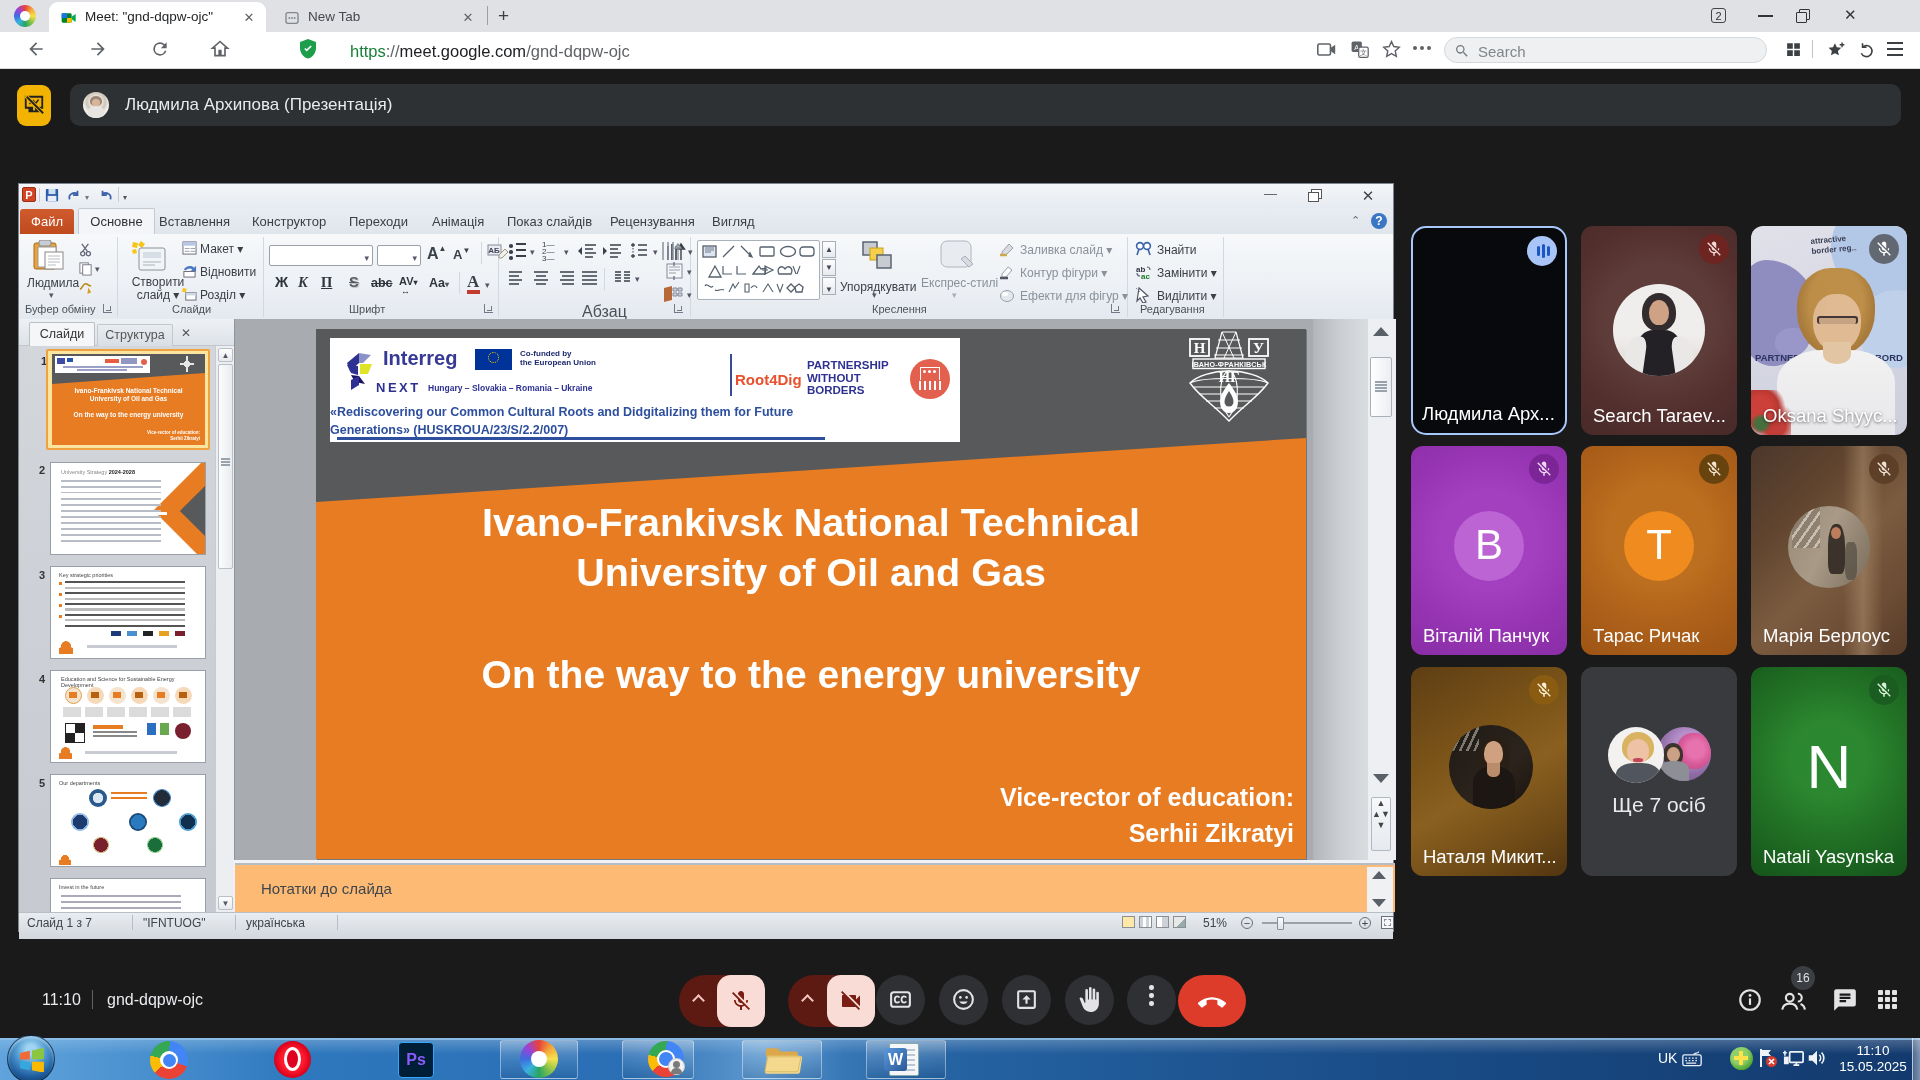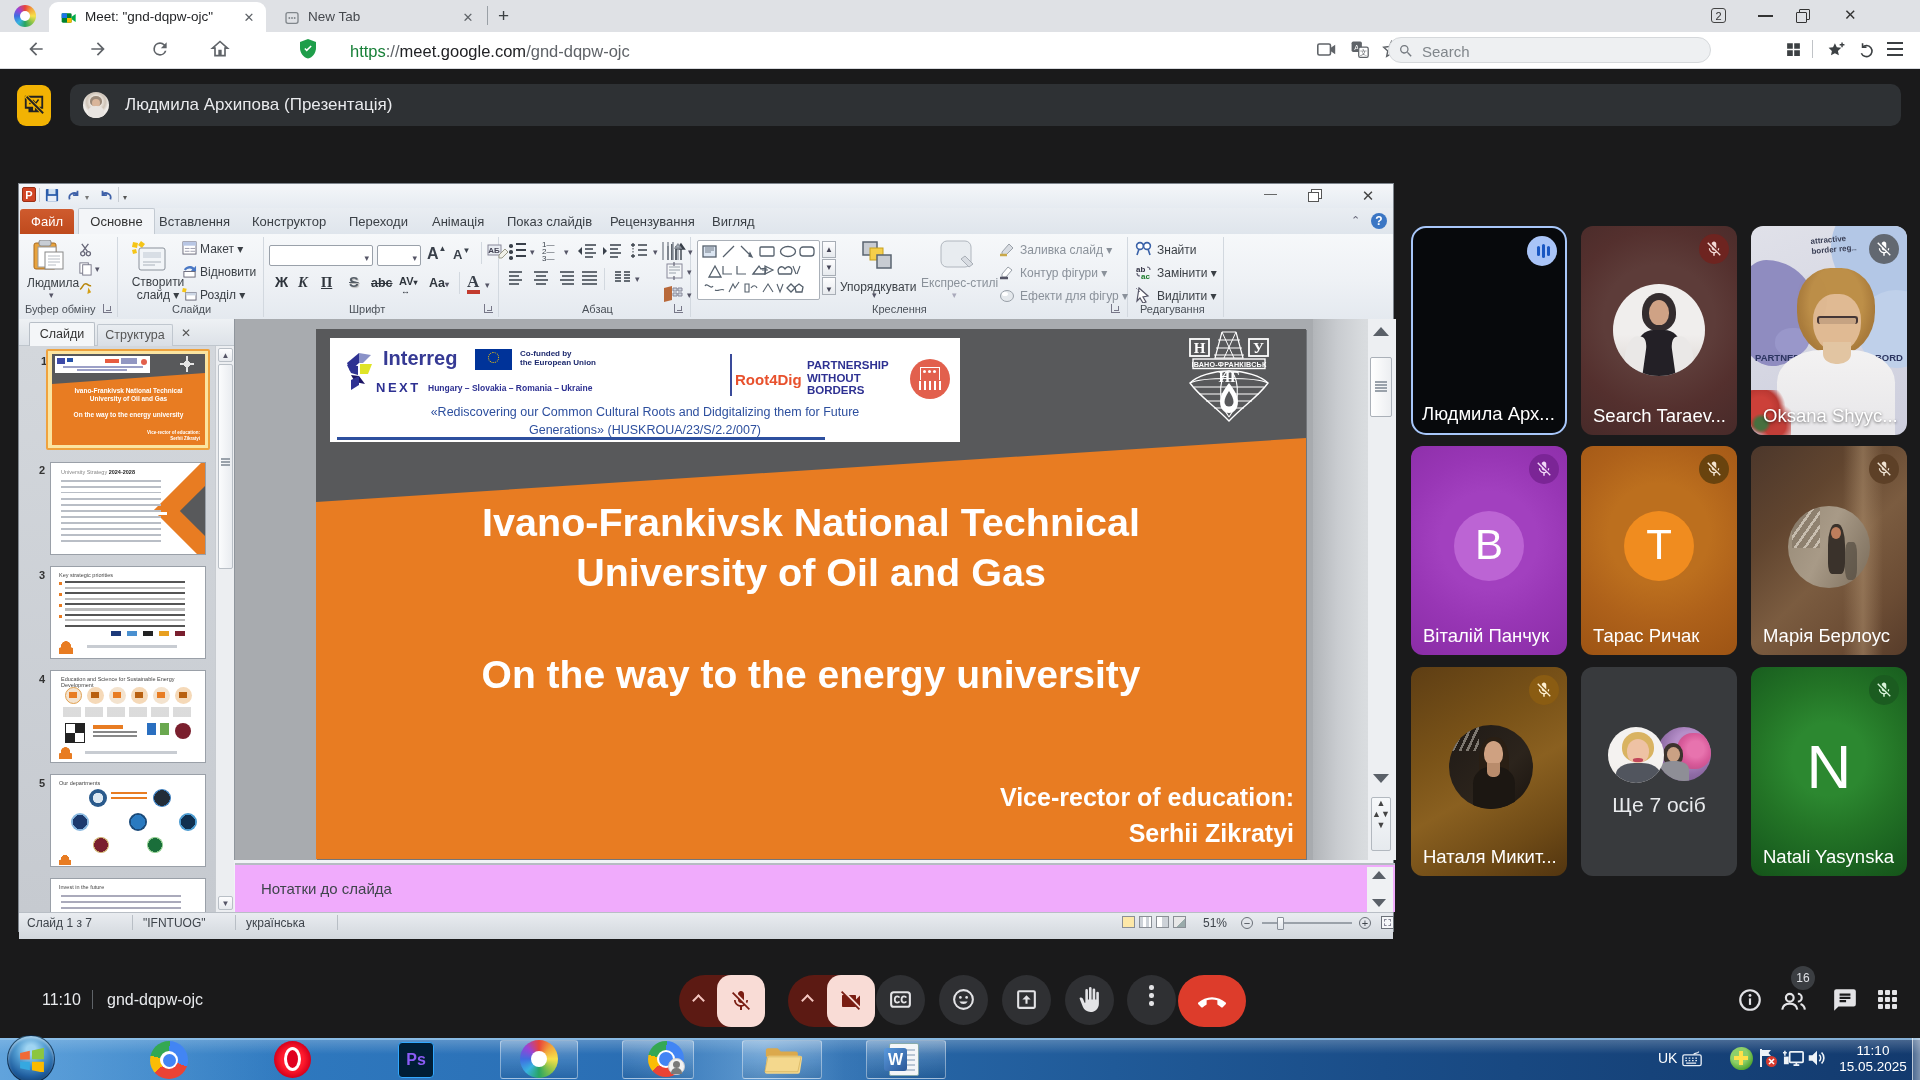--- a/index.html
+++ b/index.html
@@ -84,21 +84,21 @@
     <svg class="navic" style="left:1350px;top:8px" width="19" height="19" viewBox="0 0 24 24">
         <rect x="2" y="2" width="13" height="13" rx="2" fill="#5f6368"></rect>
         <text x="8.5" y="12" font-size="9" fill="#fff" text-anchor="middle" font-family="Liberation Sans">A</text>
         <rect x="11" y="9" width="12" height="13" rx="2" fill="#fff" stroke="#5f6368" stroke-width="1.6"></rect>
         <text x="17" y="19" font-size="9" fill="#5f6368" text-anchor="middle" font-family="Liberation Sans">文</text>
       </svg>
     <svg class="navic" style="left:1382px;top:8px" width="19" height="19" viewBox="0 0 24 24">
         <path d="M12 2l2.9 6.3 6.9.8-5.1 4.7 1.4 6.8L12 17.2l-6.1 3.4 1.4-6.8L2.2 9.1l6.9-.8L12 2z" fill="none" stroke="#5f6368" stroke-width="1.8"></path>
       </svg>
     <div class="a" style="left:1413px;top:14px;width:4px;height:4px;border-radius:50%;background:#5f6368;box-shadow:7px 0 0 #5f6368,14px 0 0 #5f6368"></div>
-    <div class="a" style="left:1388px;top:5px;width:323px;height:26px;border-radius:13px;background:#eef0f2;border:1px solid #d5d8db">
+    <div class="a" style="left:1444px;top:5px;width:323px;height:26px;border-radius:13px;background:#eef0f2;border:1px solid #d5d8db">
       <svg class="a" style="left:9px;top:5px" width="16" height="16" viewBox="0 0 24 24">
           <path d="M15.5 14h-.8l-.3-.3a6.5 6.5 0 1 0-.7.7l.3.3v.8l5 5 1.5-1.5-5-5zm-6 0a4.5 4.5 0 1 1 0-9 4.5 4.5 0 0 1 0 9z" fill="#757a80"></path>
         </svg>
       <span class="a" style="left:33px;top:5px;color:#80868b;font-size:15px">Search</span>
     </div>
     <svg class="navic" style="left:1785px;top:9px" width="17" height="17" viewBox="0 0 24 24">
         <path d="M3 3h8v8H3zM13 3h8v8h-8zM3 13h8v8H3zM13 13h8v8h-8z" fill="#3c4043"></path>
       </svg>
     <div class="a" style="left:1812px;top:8px;width:1px;height:18px;background:#c0c3c7"></div>
     <svg class="navic" style="left:1827px;top:8px" width="19" height="19" viewBox="0 0 24 24">
@@ -312,21 +312,21 @@
           <rect x="2" y="2" width="15" height="14" fill="#f4f6f8" stroke="#889"></rect>
           <path d="M4 5h11M4 8h11M4 11h7" stroke="#99a2ac" stroke-width="1.2"></path>
           <path d="M9 0v4M9 14v4" stroke="#667" stroke-width="1.2"></path>
         </svg>
       <div class="a" style="left:668px;top:33px;color:#556;font-size:9px">▾</div>
       <svg class="a" style="left:643px;top:50px" width="24" height="22" viewBox="0 0 24 22">
           <path d="M2 4l8-2v14l-8 2z" fill="#b8693a"></path>
           <path d="M11 4h4v3h-4zM16 4h4v3h-4zM11 9h4v3h-4zM16 9h4v3h-4z" fill="#cdd5de" stroke="#889"></path>
         </svg>
       <div class="a" style="left:668px;top:56px;color:#556;font-size:9px">▾</div>
-      <div class="a" style="left:563px;top:69px;color:#4a5058;font-size:11px">Абзац</div>
+      <div class="a" style="left:563px;top:69px;color:#4a5058;font-size:16px">Абзац</div>
       <div class="a" style="left:655px;top:70px;width:9px;height:9px;border-left:1px solid #778;border-bottom:1px solid #778">
           <div class="a" style="left:2px;top:2px;width:5px;height:5px;border-right:1.5px solid #778;border-bottom:1.5px solid #778"></div>
         </div>
 
       <div class="a" style="left:678px;top:6px;width:123px;height:60px;background:#fff;border:1px solid #aab0b8;border-radius:2px">
         <svg class="a" style="left:3px;top:2px" width="115" height="54" viewBox="0 0 115 54">
           <g fill="none" stroke="#55606c" stroke-width="1.3">
             <rect x="2" y="3" width="13" height="11" fill="#dce6f2"></rect>
               <path d="M4 5h9M4 7h9M4 9h6" stroke-width=".8"></path>
             <path d="M22 14L33 3"></path>
@@ -513,21 +513,21 @@
           </div>
           <div class="a" style="left:190px;top:11px;font-size:8px;font-weight:bold;color:#1e2a6e;line-height:9px">Co-funded by<br>the European Union</div>
           <div class="a" style="left:400px;top:16px;width:1.5px;height:42px;background:#3a4a9a"></div>
           <div class="a" style="left:405px;top:33px;font-size:15px;font-weight:bold;color:#e8512d">Root4Dig</div>
           <div class="a" style="left:477px;top:21px;font-size:11.5px;font-weight:bold;color:#2e3192;line-height:12.5px">PARTNERSHIP<br>WITHOUT<br>BORDERS</div>
           <div class="a" style="left:580px;top:21px;width:40px;height:40px;border-radius:50%;background:#e2604d">
             <div class="a" style="left:10px;top:8px;width:20px;height:13px;border:1.5px solid #fff;border-bottom:none"></div>
             <div class="a" style="left:13px;top:11px;width:3px;height:3px;border-radius:50%;background:#fff;box-shadow:5px 0 0 #fff,10px 0 0 #fff"></div>
             <div class="a" style="left:9px;top:22px;width:22px;height:9px;background:repeating-linear-gradient(90deg,#fff 0 2px,transparent 2px 5px)"></div>
           </div>
-          <div class="a" style="left:0;top:65px;width:630px;text-align:center;font-size:12.5px;font-weight:normal;color:#2d4f9e;line-height:18px">«Rediscovering our Common Cultural Roots and Didgitalizing them for Future<br>Generations»  (HUSKROUA/23/S/2.2/007)</div>
+          <div class="a" style="left:0;top:65px;width:630px;text-align:left;font-size:12.5px;font-weight:bold;color:#2d4f9e;line-height:18px">«Rediscovering our Common Cultural Roots and Didgitalizing them for Future<br>Generations»  (HUSKROUA/23/S/2.2/007)</div>
           <div class="a" style="left:7px;top:99px;width:488px;height:2.5px;background:#2d4f9e"></div>
         </div>
 
         <svg class="a" style="left:871px;top:2px" width="84" height="94" viewBox="0 0 84 94">
           <g fill="none" stroke="#fff" stroke-width="1.5">
             <path d="M35 1h14M35 1l-7 26h28l-7-26M31 9h22M29 17h26M27 24h30" stroke-width="1.2"></path>
             <path d="M35 1l12 26M49 1L37 27" stroke-width="1"></path>
             <rect x="3" y="8" width="19" height="17" stroke-width="1.8"></rect>
             <rect x="62" y="8" width="19" height="17" stroke-width="1.8"></rect>
           </g>
@@ -554,21 +554,21 @@
       <div class="a" style="left:1078px;top:0;width:83px;height:541px;background:linear-gradient(90deg,#b2b5b9,#c9ccd0 30%,#d8dbde 60%,#e0e3e6)"></div>
       <div class="a" style="left:1133px;top:0;width:28px;height:541px;background:#edeff2">
         <div class="a" style="left:5px;top:8px;width:0;height:0;border-left:8px solid transparent;border-right:8px solid transparent;border-bottom:9px solid #5a6068"></div>
         <div class="a" style="left:2px;top:38px;width:22px;height:60px;background:linear-gradient(90deg,#fff,#eceef1);border:1px solid #aab0b8;border-radius:2px"></div>
         <div class="a" style="left:7px;top:62px;width:12px;height:1.5px;background:#9aa2ab;box-shadow:0 3px 0 #9aa2ab,0 6px 0 #9aa2ab,0 9px 0 #9aa2ab"></div>
         <div class="a" style="left:5px;top:455px;width:0;height:0;border-left:8px solid transparent;border-right:8px solid transparent;border-top:9px solid #5a6068"></div>
         <div class="a" style="left:3px;top:478px;width:20px;height:54px;background:linear-gradient(180deg,#f6f8fa,#e6eaee);border:1px solid #b2b8bf;border-radius:2px;color:#444;font-size:9px;text-align:center;line-height:11px">▲<br>▲▼<br>▼</div>
       </div>
     </div>
 
-    <div class="a" style="left:216px;top:679px;width:1160px;height:49px;background:#f0abfc;border-top:2px solid #b6bcc3">
+    <div class="a" style="left:216px;top:679px;width:1160px;height:49px;background:#fdba74;border-top:2px solid #b6bcc3">
       <div class="a" style="left:26px;top:15px;color:#3f454c;font-size:15px">Нотатки до слайда</div>
       <div class="a" style="left:1132px;top:2px;width:26px;height:45px;background:#eff1f3">
         <div class="a" style="left:5px;top:4px;width:0;height:0;border-left:7px solid transparent;border-right:7px solid transparent;border-bottom:8px solid #5a6068"></div>
         <div class="a" style="left:5px;top:32px;width:0;height:0;border-left:7px solid transparent;border-right:7px solid transparent;border-top:8px solid #5a6068"></div>
       </div>
     </div>
 
     <div class="a" style="left:0;top:728px;width:1374px;height:27px;background:linear-gradient(180deg,#e9ecf0,#d2d7dd);border-top:1px solid #b8bec5">
       <div class="a" style="left:8px;top:3px;color:#3e444b;font-size:12px">Слайд 1 з 7</div>
       <div class="a" style="left:113px;top:2px;width:1px;height:15px;background:#b8bec5"></div>

